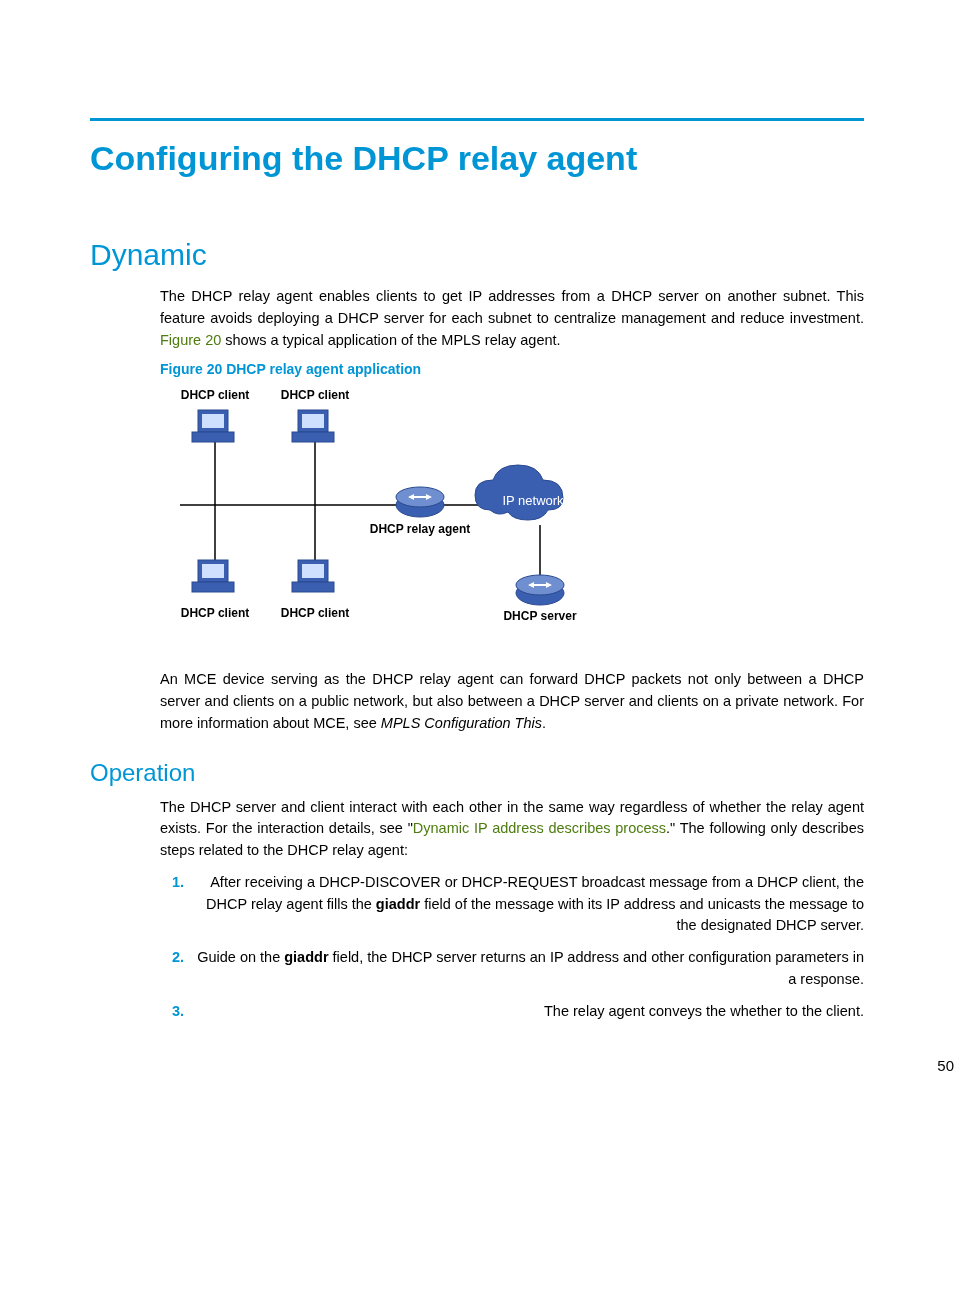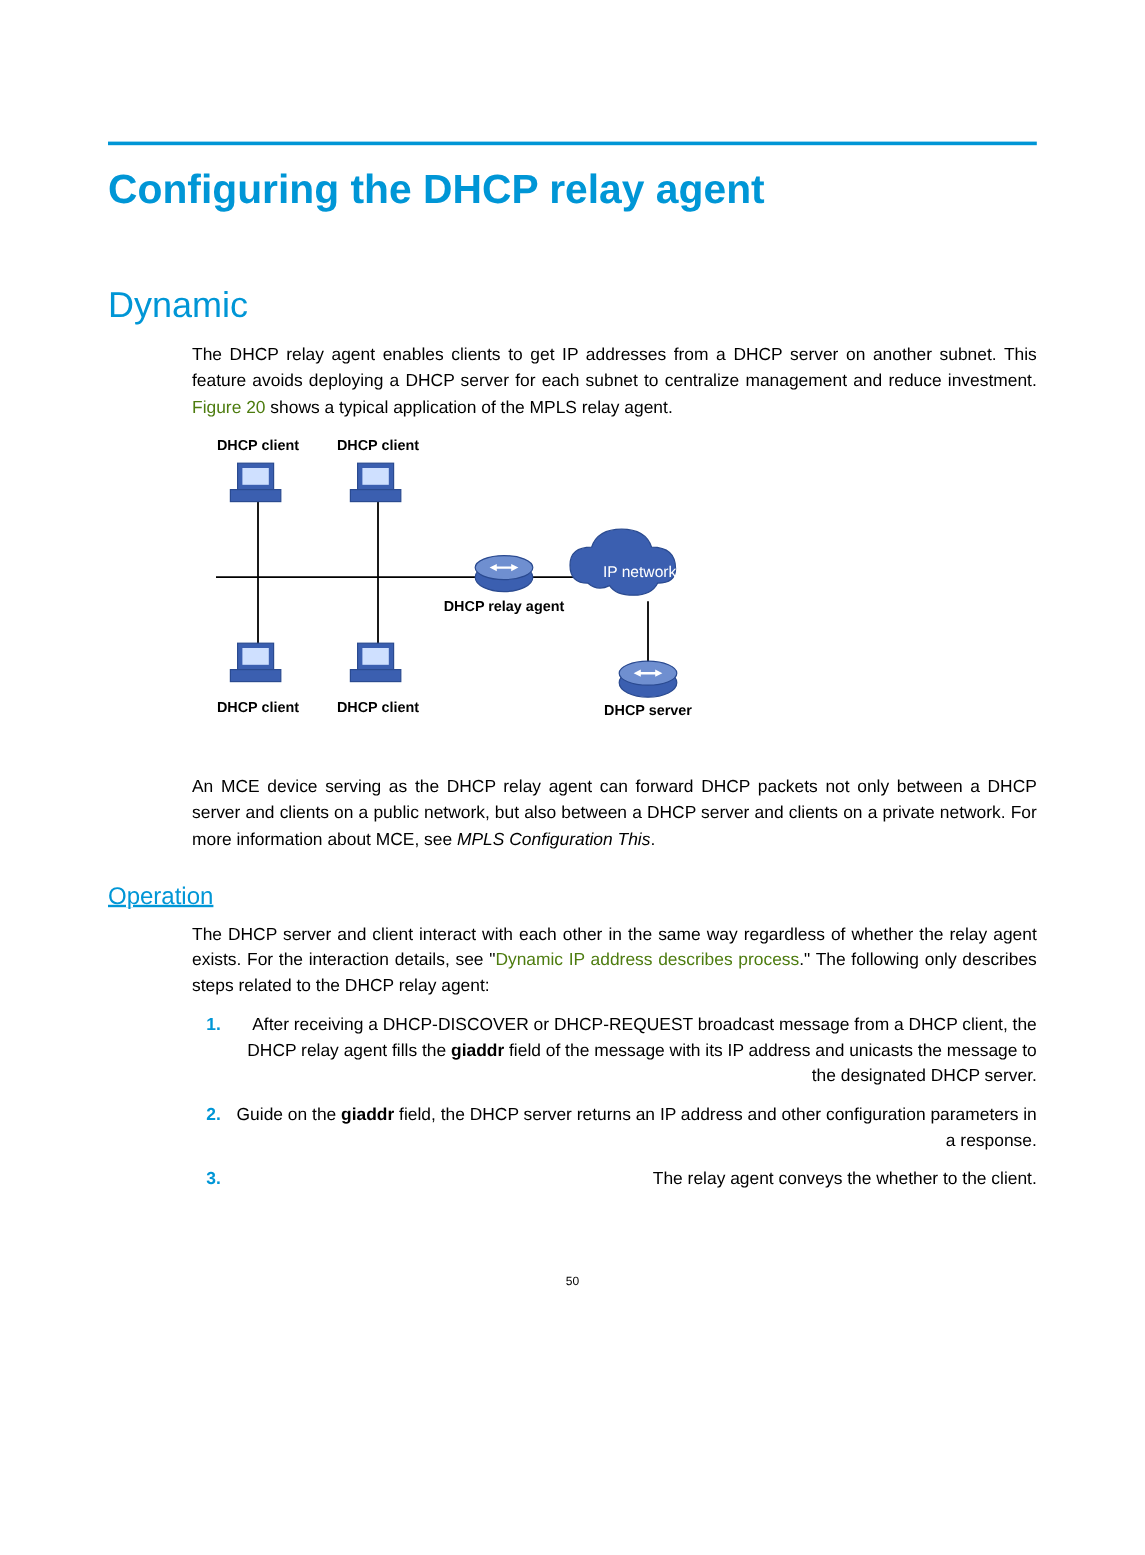--- a/index.html
+++ b/index.html
@@ -27,25 +27,24 @@
     color: #0096d6;
     margin: 0 0 60px 0;
   }
   h2.section {
     font-size: 30px;
     font-weight: normal;
     color: #0096d6;
     margin: 0 0 14px 0;
   }
   h3.subsection {
-    font-size: 20px;
+    font-size: 24px;
     font-weight: normal;
     color: #0096d6;
     margin: 24px 0 10px 0;
-    text-decoration: underline;
   }
   .body-text {
     font-size: 14.5px;
     line-height: 1.5;
     margin: 0 0 10px 70px;
     text-align: justify;
   }
   .fig-caption {
     font-size: 14px;
     font-weight: bold;
@@ -63,41 +62,42 @@
     font-size: 14.5px;
     line-height: 1.5;
   }
   ol.steps li { margin-bottom: 10px; padding-left: 6px; text-align: right; }
   ol.steps li::marker { color: #0096d6; font-weight: bold; }
   .page-num {
     position: absolute;
     bottom: 40px;
     left: 0;
     right: 0;
-    text-align: center;
-    font-size: 10px;
+    text-align: right;
+    font-size: 15px;
   }
   .diagram {
     margin-left: 70px;
     margin-bottom: 20px;
   }
 </style>
 </head>
 <body>
 
 <div class="page">
   <div class="rule"></div>
   <h1 class="title">Configuring the DHCP relay agent</h1>
 
   <h2 class="section">Dynamic</h2>
 
   <p class="body-text">
     <span>The DHCP relay agent enables clients to get IP addresses from a DHCP server on another subnet. This feature avoids deploying a DHCP server for each subnet to centralize management and reduce investment. </span><span class="link">Figure 20</span><span> shows a typical application of the MPLS relay agent.</span>
   </p>
 
+  <div class="fig-caption">Figure 20 DHCP relay agent application</div>
 
   <div class="diagram">
     <svg width="460" height="260" viewBox="0 0 460 260">
 
       <line x1="20" y1="120" x2="260" y2="120" stroke="#000" stroke-width="1.5"></line>
       <line x1="55" y1="55" x2="55" y2="120" stroke="#000" stroke-width="1.5"></line>
       <line x1="155" y1="55" x2="155" y2="120" stroke="#000" stroke-width="1.5"></line>
       <line x1="55" y1="120" x2="55" y2="200" stroke="#000" stroke-width="1.5"></line>
       <line x1="155" y1="120" x2="155" y2="200" stroke="#000" stroke-width="1.5"></line>
       <line x1="260" y1="120" x2="320" y2="120" stroke="#000" stroke-width="1.5"></line>

